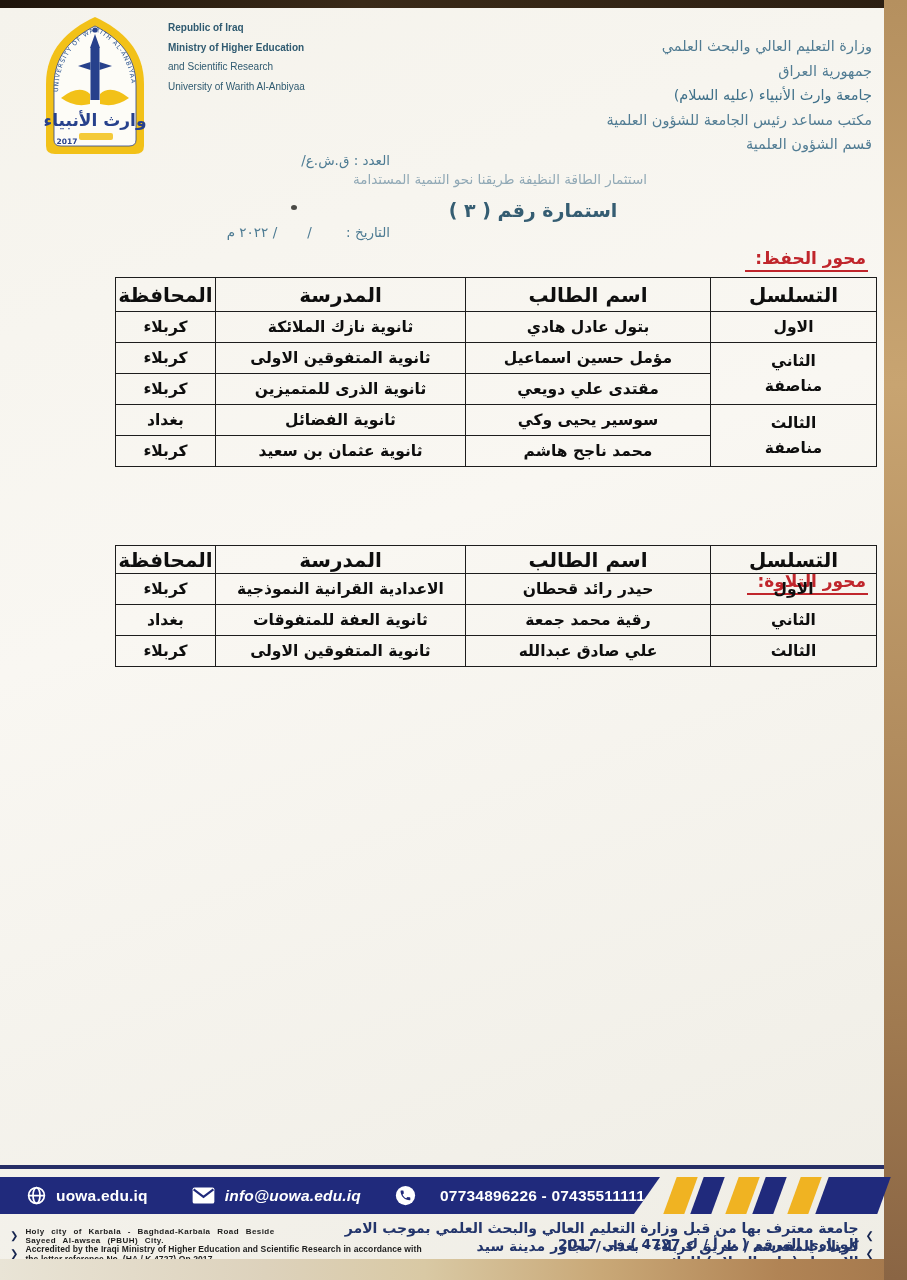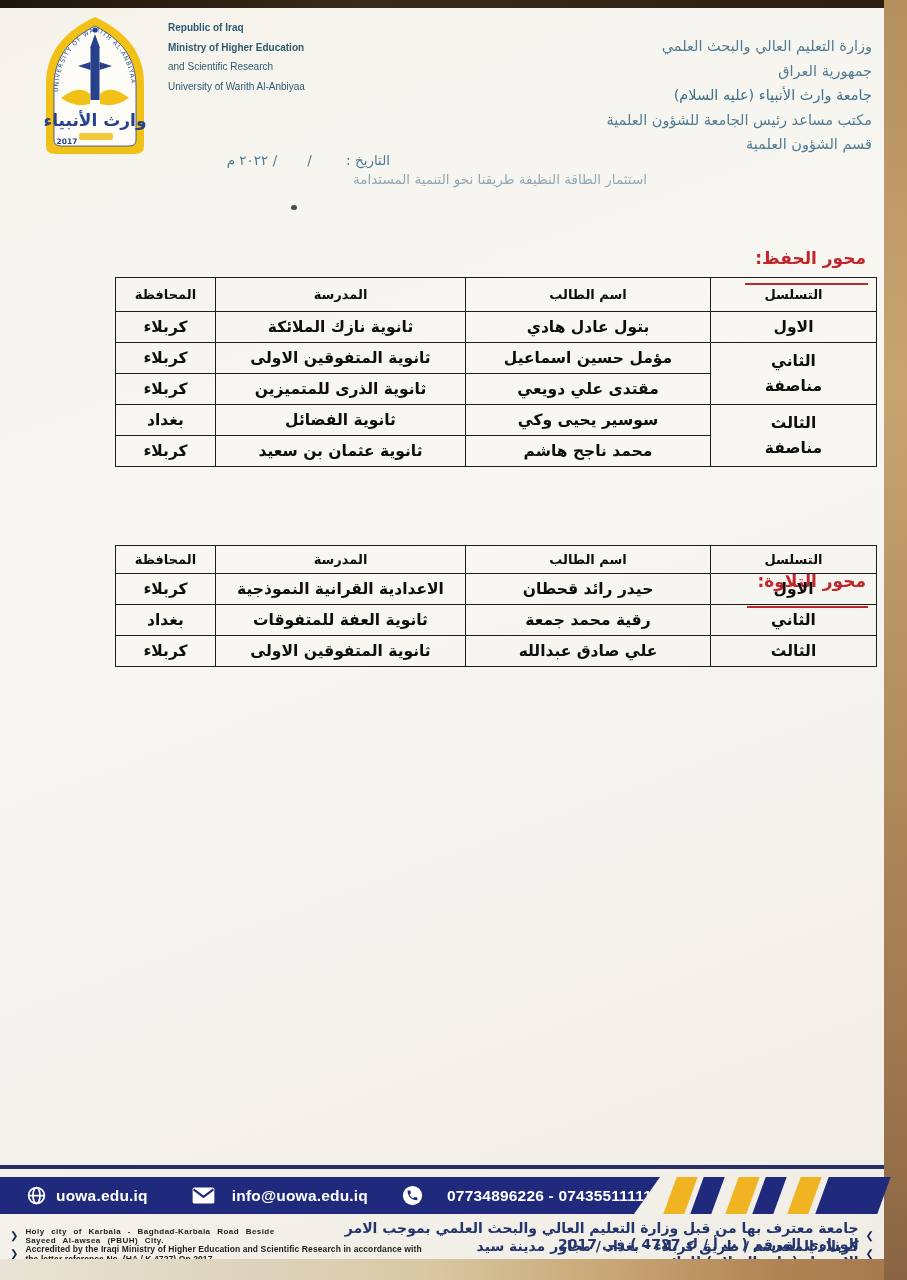--- a/index.html
+++ b/index.html
@@ -28,48 +28,48 @@
   .ar-block .b{font-weight:normal;color:#40718a;}
 
   .slogan{position:absolute;left:302px;top:163px;width:396px;text-align:center;direction:rtl;
     color:#91a9b6;font-size:13.5px;}
   .doc-title{position:absolute;left:383px;top:191px;width:300px;text-align:center;direction:rtl;
     color:#355d72;font-size:19px;font-weight:bold;}
   .speck{position:absolute;left:291px;top:197px;width:6px;height:5px;background:#4a4a46;border-radius:50%;}
 
   
   .sec-head{position:absolute;direction:rtl;color:#c0262c;font-size:17px;font-weight:bold;
-    border-bottom:2px solid #c0262c;padding:0 2px 15px 10px;}
+    border-bottom:2px solid #c0262c;padding:0 2px 2px 10px;}
   .sec-head.h1{right:16px;top:240px;}
   .sec-head.h2{right:16px;top:515px;margin-top:48px;}
 
   
   table.t{position:absolute;left:115px;width:761px;border-collapse:collapse;direction:rtl;
     background:transparent;table-layout:fixed;}
   table.t1{top:269px;}
   table.t2{top:537px;}
   table.t th,table.t td{border:1.6px solid #1d1d1d;text-align:center;vertical-align:middle;
     color:#0e0e0e;font-weight:bold;padding:1px 2px;}
-  table.t th{font-size:13px;height:34px;text-align:center;}
+  table.t th{font-size:20px;height:34px;text-align:center;}
   table.t1 td{font-size:15.5px;height:31px;}
   table.t2 td{font-size:15.5px;height:31px;}
   table.t2 th{height:28px;}
   td.rank{white-space:pre-line;line-height:1.55;}
   col.c-rank{width:166px;}col.c-student{width:245px;}col.c-school{width:250px;}col.c-prov{width:100px;}
 
   
   .foot-rule{position:absolute;left:0;top:1157px;width:884px;height:3.5px;background:#262e66;}
   .bar{position:absolute;left:0;top:1169px;width:660px;height:37px;background:#202a7c;
     clip-path:polygon(0 0,100% 0,calc(100% - 26px) 100%,0 100%);
     display:flex;align-items:center;color:#ffffff;font-weight:bold;font-size:15.5px;
     font-family:"Liberation Sans","DejaVu Sans",sans-serif;}
   .bar .ic{flex:0 0 auto;display:flex;align-items:center;}
   .bar .txt{flex:0 0 auto;letter-spacing:.2px;text-align:center;}
   .g1{margin-left:26px;}.s1{margin-left:9px;}
-  .g2{margin-left:44px;}.s2{margin-left:17px;}
+  .g2{margin-left:44px;}.s2{margin-left:10px;font-style:italic;}
   .g3{margin-left:34px;}.s3{margin-left:24px;}
   .stripes{position:absolute;left:660px;top:1169px;width:224px;height:37px;}
   .stripe{position:absolute;top:0;height:37px;transform:skewX(-20deg);}
   .stripe.y{background:#f0b322;}
   .stripe.n{background:#202a7c;}
 
   .fline{position:absolute;left:0;width:884px;display:flex;align-items:center;padding:0 10px;gap:7px;}
   .fline.l1{top:1212px;}
   .fline.l2{top:1230px;}
   .fbullet{color:#15244f;font-size:10px;font-weight:bold;line-height:1;}
@@ -108,32 +108,34 @@
   </svg>
 
   <div class="en-block">
     <div class="b">Republic of Iraq</div>
     <div class="b">Ministry of Higher Education</div>
     <div>and Scientific Research</div>
     <div>University of Warith Al-Anbiyaa</div>
   </div>
 
   <div class="ref-block">
+    <div>العدد : ق.ش.ع/</div>
     <div>التاريخ :        /       / ٢٠٢٢ م</div>
   </div>
 
   <div class="ar-block">
     <div>وزارة التعليم العالي والبحث العلمي</div>
     <div>جمهورية العراق</div>
     <div class="b">جامعة وارث الأنبياء (عليه السلام)</div>
     <div>مكتب مساعد رئيس الجامعة للشؤون العلمية</div>
     <div>قسم الشؤون العلمية</div>
   </div>
 
   <div class="slogan">استثمار الطاقة النظيفة طريقنا نحو التنمية المستدامة</div>
+  <div class="doc-title">استمارة رقم ( ٣ )</div>
   <div class="speck"></div>
 
   <div class="sec-head h1">محور الحفظ:</div>
   <table class="t t1">
     <colgroup>
         <col class="c-rank">
         <col class="c-student">
         <col class="c-school">
         <col class="c-prov">
       </colgroup>

